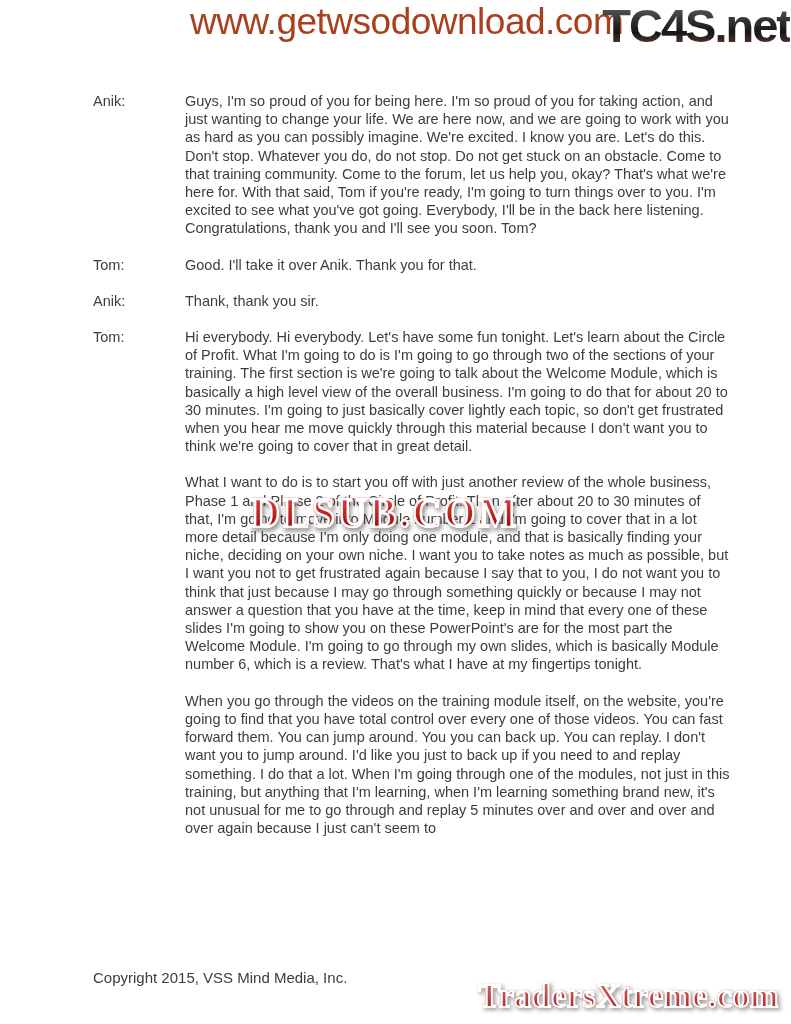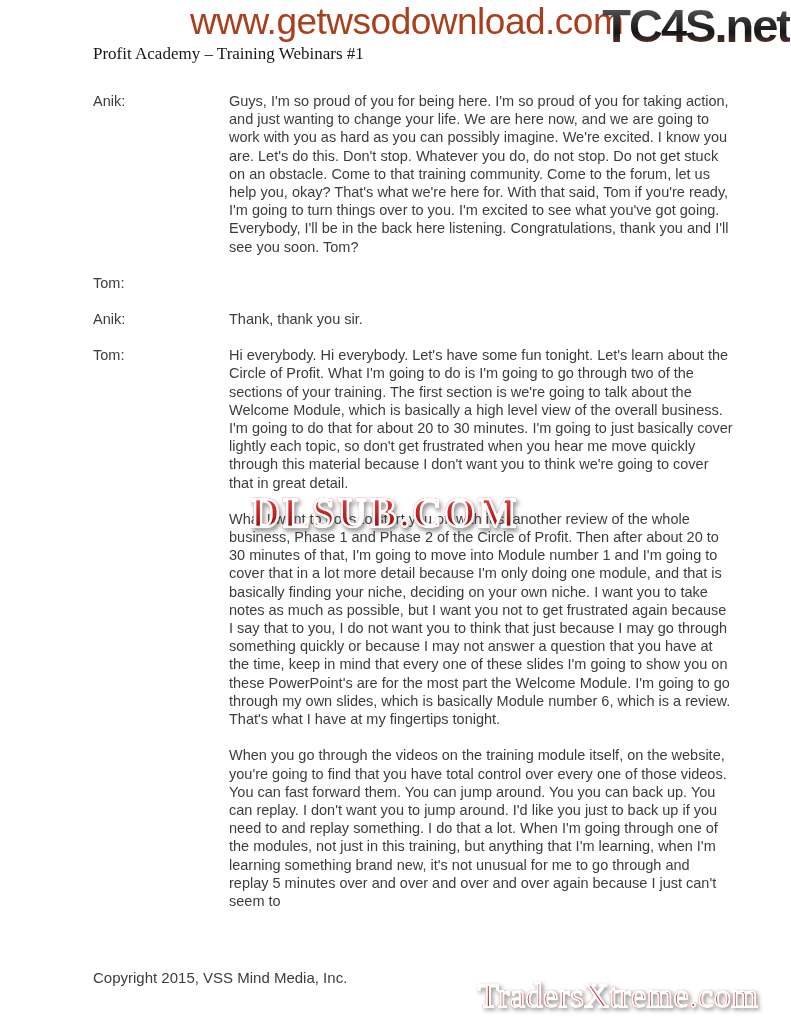--- a/index.html
+++ b/index.html
@@ -41,21 +41,21 @@
     font-size:17px; font-weight:normal; color:#161616;
     white-space:nowrap;
   }
 
   
   .transcript {
     position:absolute; left:93px; top:92px; width:640px;
     color:var(--body-text, #3d3d3d);
     font-size:14.5px; line-height:18.2px;
   }
-  .row { display:flex; margin-bottom:18px;gap:44px; }
+  .row { display:flex; margin-bottom:18px; }
   .speaker { width:92px; flex:none; }
   .para { width:546px; }
 
   
   .dlsub {
     position:absolute; left:251px; top:489px;
     font-family:"Liberation Serif", serif;
     font-size:40px; font-weight:bold; letter-spacing:3px;
     white-space:nowrap;
     color:var(--watermark-red, #c1272d);
@@ -74,21 +74,21 @@
   
   .copyright {
     position:absolute; left:93px; top:941px;
     font-size:15px; color:var(--body-text, #3d3d3d);
     white-space:nowrap;
     margin-top:28px;
   }
   .tx-logo {
     position:absolute; left:478px; top:977px;
     font-family:"Liberation Serif", serif;
-    font-size:34px; font-weight:normal; letter-spacing:0.5px;
+    font-size:34px; font-weight:bold; letter-spacing:0.5px;
     white-space:nowrap;
     color:var(--tx-red, #c0504d);
     -webkit-text-stroke:2px #ffffff;
     filter:drop-shadow(2px 2px 2px rgba(90,90,90,0.6));
   }
   @supports (-webkit-background-clip: text) {
     .tx-logo {
       background:linear-gradient(180deg,#d97070 0%, #cb4e4e 40%, #ad2f2f 78%, #9d2828 100%);
       -webkit-background-clip:text; background-clip:text;
       color:transparent;
@@ -96,31 +96,31 @@
   }
 </style>
 </head>
 <body>
 
 <div class="page">
 
   <span class="top-url">www.getwsodownload.com</span>
   <span class="tc4s">TC4S.net</span>
 
-  <h1 class="doc-title">Profit Academy – Training Webinars #1</h1>
 
   <div class="transcript">
 
     <div class="row">
       <div class="speaker">Anik:</div>
       <div class="para">Guys, I'm so proud of you for being here. I'm so proud of you for taking action, and just wanting to change your life. We are here now, and we are going to work with you as hard as you can possibly imagine. We're excited. I know you are. Let's do this. Don't stop. Whatever you do, do not stop. Do not get stuck on an obstacle. Come to that training community. Come to the forum, let us help you, okay? That's what we're here for. With that said, Tom if you're ready, I'm going to turn things over to you. I'm excited to see what you've got going. Everybody, I'll be in the back here listening. Congratulations, thank you and I'll see you soon. Tom?</div>
     </div>
 
     <div class="row">
       <div class="speaker">Tom:</div>
+      <div class="para">Good. I'll take it over Anik. Thank you for that.</div>
     </div>
 
     <div class="row">
       <div class="speaker">Anik:</div>
       <div class="para">Thank, thank you sir.</div>
     </div>
 
     <div class="row">
       <div class="speaker">Tom:</div>
       <div class="para">Hi everybody. Hi everybody. Let's have some fun tonight. Let's learn about the Circle of Profit. What I'm going to do is I'm going to go through two of the sections of your training. The first section is we're going to talk about the Welcome Module, which is basically a high level view of the overall business. I'm going to do that for about 20 to 30 minutes. I'm going to just basically cover lightly each topic, so don't get frustrated when you hear me move quickly through this material because I don't want you to think we're going to cover that in great detail.</div>

